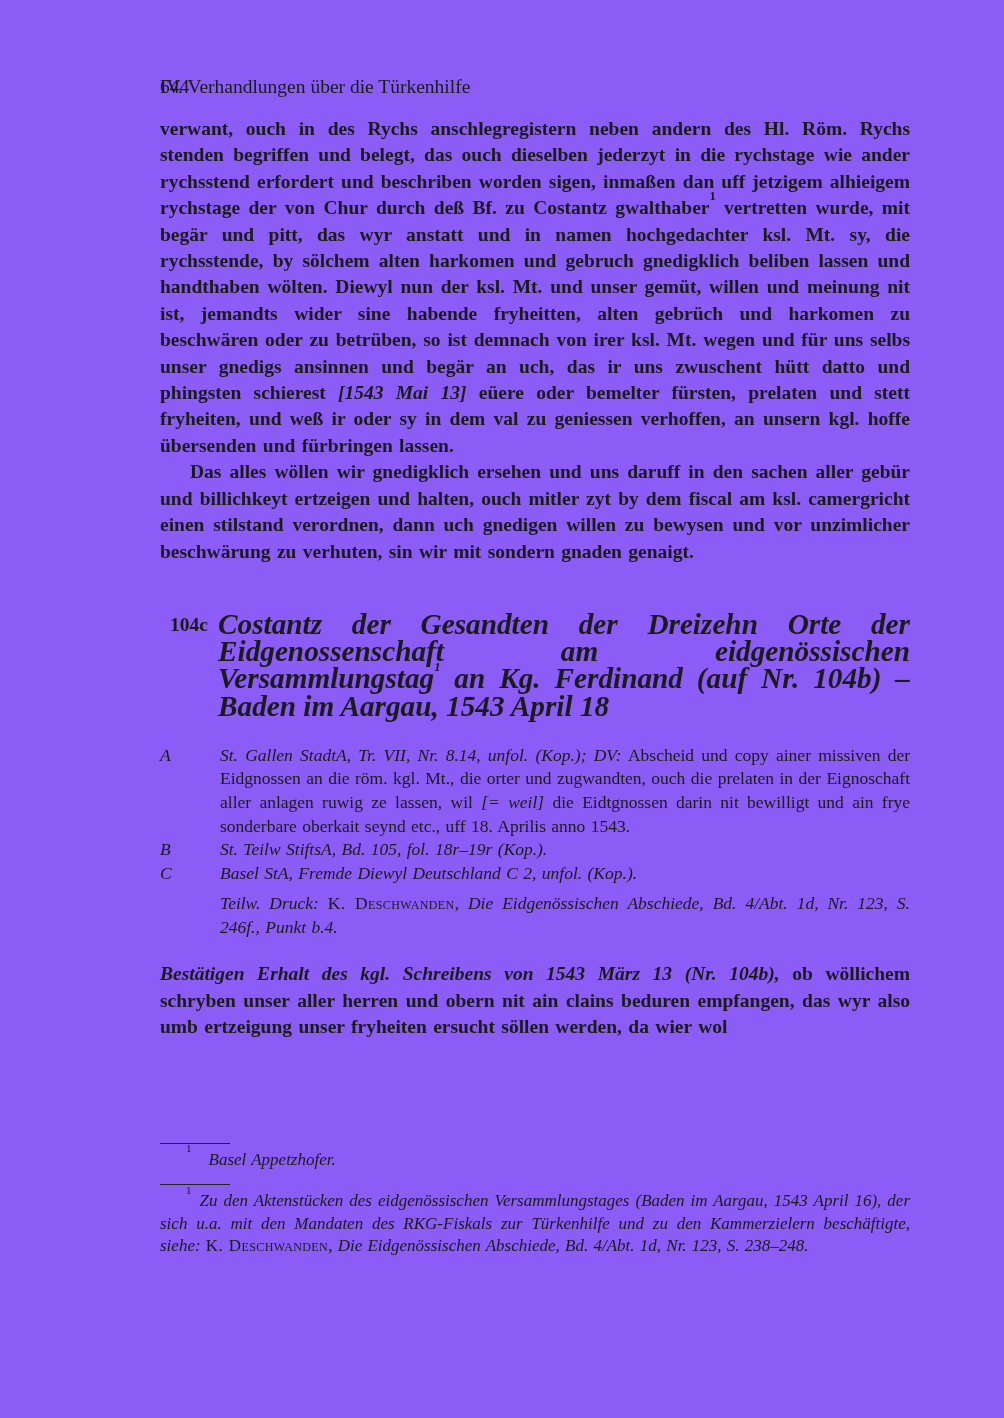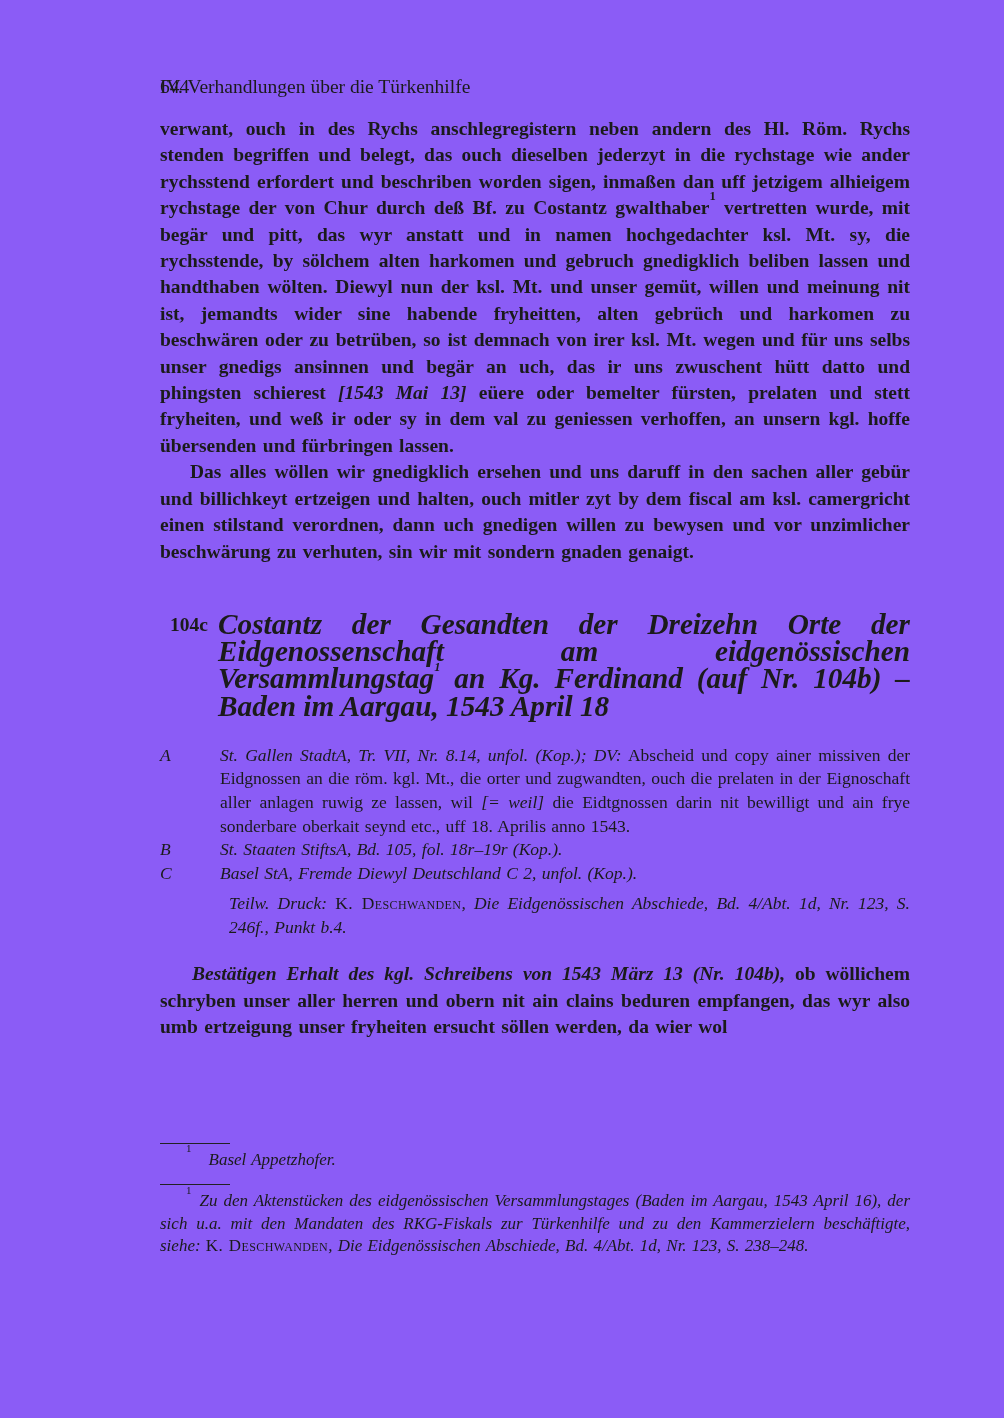--- a/index.html
+++ b/index.html
@@ -28,25 +28,25 @@
   .doc-heading { display:flex; margin-top:46px; font-size:19.5px; line-height:27.2px; font-weight:700; }
   .doc-num { flex:0 0 58px; font-style:normal;text-align:center; }
   .doc-title { flex:1; font-style:italic; font-weight:700; }
   .doc-title .fnmark { top:-7px; }
   
   .sources { margin-top:24px; font-size:17.5px; line-height:23.6px; word-spacing:1px; }
   .source-entry { display:flex; }
   .src-label { flex:0 0 60px; font-style:italic; }
   .src-text { flex:1; }
   .src-text i { font-style:italic; }
-  .print-ref { margin-top:7px;gap:9px; }
+  .print-ref { margin-top:7px; }
   .sc { font-style:normal; font-variant:small-caps; letter-spacing:0.4px; }
   
   .summary { margin-top:22px; }
-  .summary i { font-style:italic;margin-left:32px; }
+  .summary i { font-style:italic; }
   
   .footnotes { margin-top:auto; padding-bottom:160px; font-size:17px; line-height:22.6px; word-spacing:1px; }
   .fn-rule { width:70px; border-top:1.6px solid #222; }
   .rule2 { margin-top:13px; }
   .fn { margin-top:5px; text-indent:26px; font-style:italic; }
   .fn .fnmark { font-size:11px; top:-6px; font-style:normal; }
   .fn1 .fnmark { margin-right:17px; }
   .fn2 .fnmark { margin-right:8px; }
 </style>
 </head>
@@ -72,21 +72,21 @@
 
     <section class="sources">
 
       <div class="source-entry">
         <span class="src-label">A</span>
         <p class="src-text just"><i>St. Gallen StadtA, Tr. VII, Nr. 8.14, unfol. (Kop.); DV:</i><span> Abscheid und copy ainer missiven der Eidgnossen an die röm. kgl. Mt., die orter und zugwandten, ouch die prelaten in der Eignoschaft aller anlagen ruwig ze lassen, wil </span><i>[= weil]</i><span> die Eidtgnossen darin nit bewilligt und ain frye sonderbare oberkait seynd etc., uff 18. Aprilis anno 1543.</span></p>
       </div>
 
       <div class="source-entry">
         <span class="src-label">B</span>
-        <p class="src-text"><i>St. Staaten StiftsA, Bd. 105, fol. 18r–19r (Kop.).</i></p>
+        <p class="src-text"><i>St. Teilw StiftsA, Bd. 105, fol. 18r–19r (Kop.).</i></p>
       </div>
 
       <div class="source-entry">
         <span class="src-label">C</span>
         <p class="src-text"><i>Basel StA, Fremde Diewyl Deutschland C 2, unfol. (Kop.).</i></p>
       </div>
 
       <div class="source-entry print-ref">
         <span class="src-label"></span>
         <p class="src-text just"><i>Teilw. Druck: </i><span class="sc">K. Deschwanden</span><i>, Die Eidgenössischen Abschiede, Bd. 4/Abt. 1d, Nr. 123, S. 246f., Punkt b.4.</i></p>

